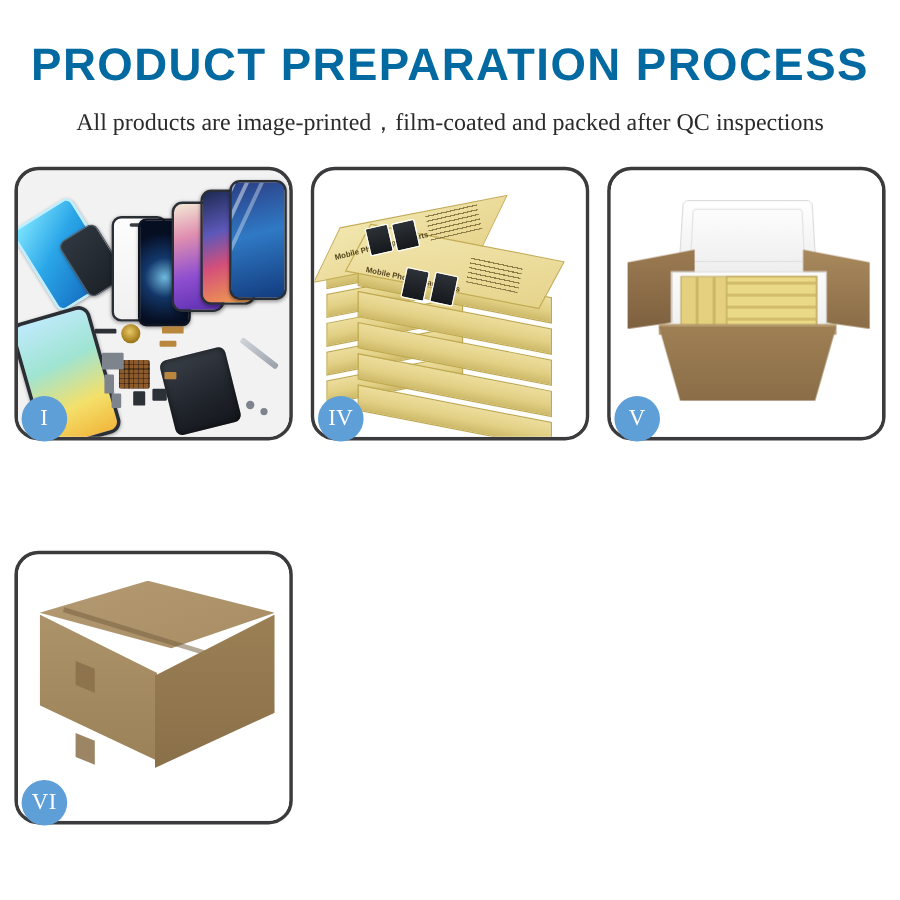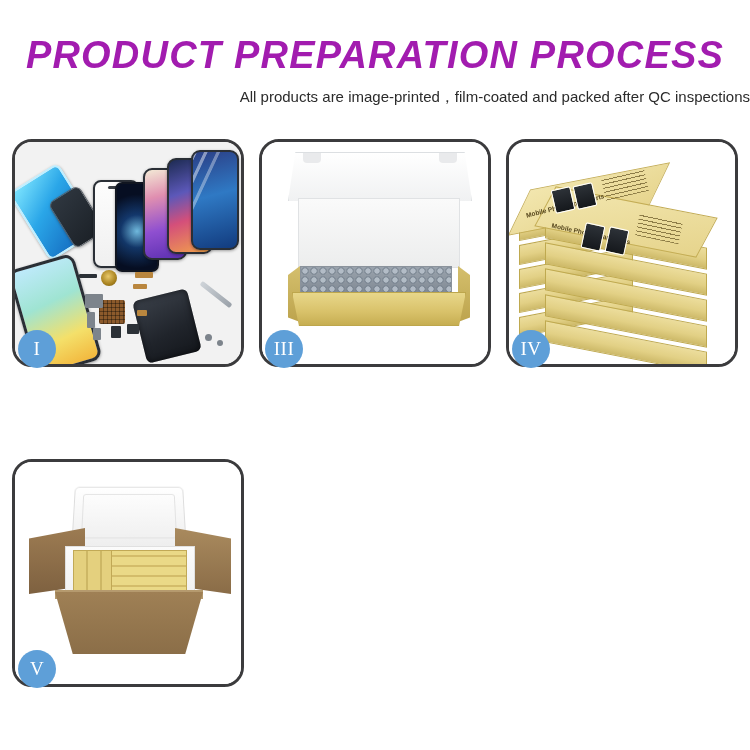--- a/index.html
+++ b/index.html
@@ -19,34 +19,32 @@
   .header {
     width: 750px;
     padding-top: 36px;
     text-align: center;
   }
   .page-title {
     font-family: "Liberation Sans", sans-serif;
     font-size: 38px;
     font-weight: 700;
     letter-spacing: 1.2px;
-    color: #a21caf;
+    color: #0369a1;
     line-height: 1.0;
     margin: 0;
     white-space: nowrap;
-    font-style: italic;
   }
   .page-subtitle {
-    font-family: Liberation Sans, sans-serif;
-    font-size: 15px;
+    font-family: Liberation Serif, serif;
+    font-size: 20px;
     font-weight: 400;
     color: #2b2b2b;
     margin: 14px 0 0 0;
     white-space: nowrap;
-    text-align: right;
   }
 
   
   .grid {
     position: absolute;
     left: 12px;
     top: 139px;
     width: 726px;
     display: grid;
     grid-template-columns: repeat(3, 232px);
@@ -490,33 +488,20 @@
         <div class="part flex" style="left:122px; top:168px; width:10px; height:6px;"></div>
         <div class="part tool" style="left:182px; top:150px; width:38px; height:5px;"></div>
         <div class="part metal" style="left:190px; top:192px; width:7px; height:7px; border-radius:50%;"></div>
         <div class="part metal" style="left:202px; top:198px; width:6px; height:6px; border-radius:50%;"></div>
       </div>
     </div>
     <div class="badge">I</div>
   </div>
 
 
-  <div class="panel">
-    <div class="panel-inner p3">
-      <div class="panel-photo">
-        <div class="p3-lid"></div>
-        <div class="p3-foam"></div>
-        <div class="p3-bubble"></div>
-        <div class="p3-box-side"></div>
-        <div class="p3-box-side right"></div>
-        <div class="p3-box-front"></div>
-      </div>
-    </div>
-    <div class="badge">III</div>
-  </div>
 
   <div class="panel">
     <div class="panel-inner p4">
       <div class="panel-photo">
         <div class="stack">
           <div class="sbox sb-l5"></div>
           <div class="sbox sb-l4"></div>
           <div class="sbox sb-l3"></div>
           <div class="sbox sb-l2"></div>
           <div class="sbox sb-l1"></div>
@@ -553,14 +538,27 @@
         <div class="p5-inner-foam"></div>
         <div class="p5-yellow"></div>
         <div class="p5-yellow2"></div>
         <div class="p5-rim"></div>
         <div class="p5-body"></div>
       </div>
     </div>
     <div class="badge">V</div>
   </div>
 
+  <div class="panel">
+    <div class="panel-inner p6">
+      <div class="panel-photo">
+        <div class="c6-top"></div>
+        <div class="c6-seam"></div>
+        <div class="c6-left"></div>
+        <div class="c6-right"></div>
+        <div class="c6-tape c6-tape-a"></div>
+        <div class="c6-tape c6-tape-b"></div>
+      </div>
+    </div>
+    <div class="badge">VI</div>
+  </div>
 
 </div>
 
 </body></html>

